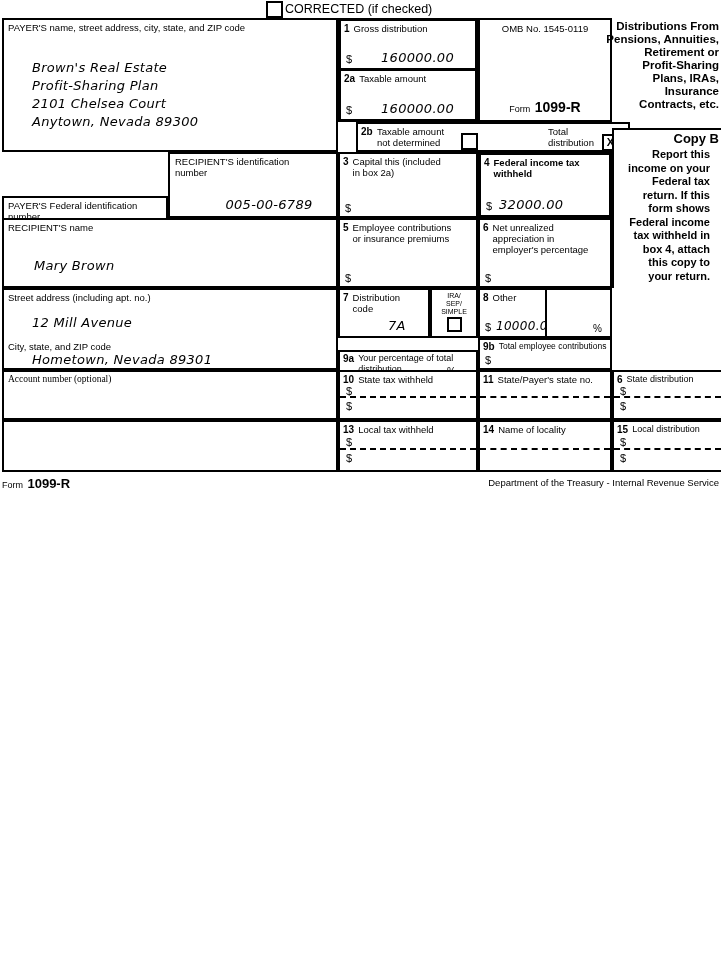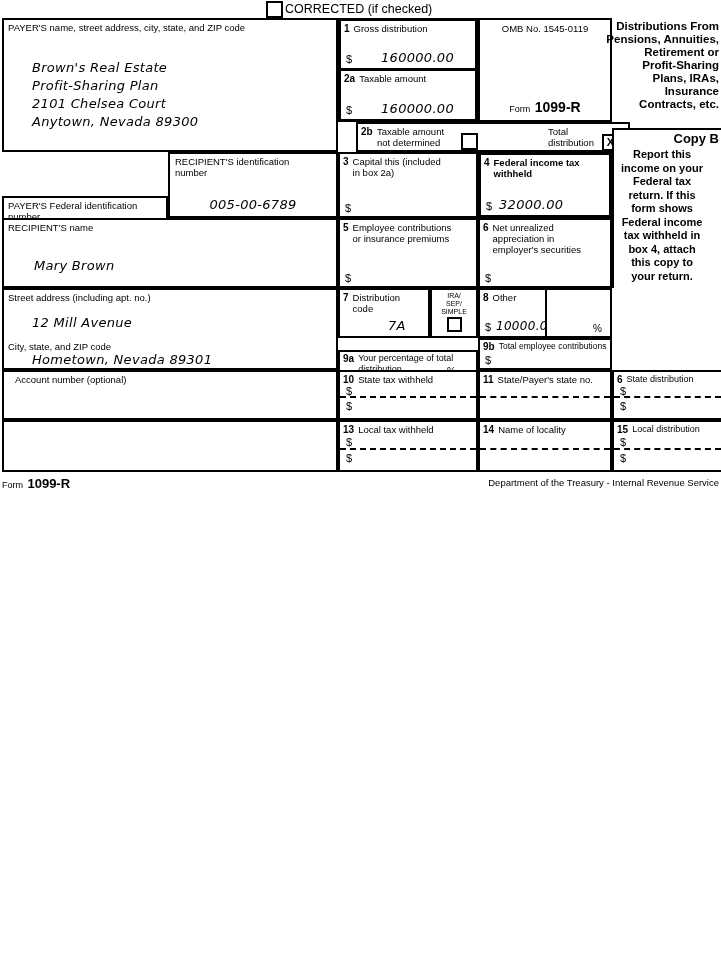--- a/index.html
+++ b/index.html
@@ -79,21 +79,21 @@
 
   <div class="cell" style="left:2px;top:152px;width:166px;height:66px;margin-top:44px;">
     <div class="lbl abs" style="left:4px;top:2px;">PAYER'S Federal identification
 number</div>
     <div class="hw abs" style="left:0;bottom:4px;width:100%;text-align:center;">00-0000000</div>
   </div>
 
   <div class="cell" style="left:168px;top:152px;width:170px;height:66px;">
     <div class="lbl abs" style="left:5px;top:2px;">RECIPIENT'S identification
 number</div>
-    <div class="hw abs" style="left:0;bottom:4px;width:100%;text-align:center;">005-00-6789</div>
+    <div class="hw abs" style="left:16px;bottom:4px;width:100%;text-align:center;">005-00-6789</div>
   </div>
 
   <div class="cell" style="left:338px;top:152px;width:140px;height:66px;">
     <div class="numlbl">
         <span class="num">3</span>
         <span class="lbl">Capital this (included
 in box 2a)</span>
       </div>
     <span class="dollar" style="left:5px;bottom:2px;">$</span>
   </div>
@@ -120,21 +120,21 @@
 or insurance premiums</span>
       </div>
     <span class="dollar" style="left:5px;bottom:2px;">$</span>
   </div>
 
   <div class="cell" style="left:478px;top:218px;width:134px;height:70px;">
     <div class="numlbl">
         <span class="num">6</span>
         <span class="lbl">Net unrealized
 appreciation in
-employer's securities</span>
+employer's percentage</span>
       </div>
     <span class="dollar" style="left:5px;bottom:2px;">$</span>
   </div>
 
   <div class="cell" style="left:2px;top:288px;width:336px;height:82px;">
     <div class="lbl abs" style="left:4px;top:2px;">Street address (including apt. no.)</div>
     <div class="hw abs" style="left:28px;top:25px;">12 Mill Avenue</div>
     <div class="lbl abs" style="left:4px;top:51px;">City, state, and ZIP code</div>
     <div class="hw abs" style="left:28px;top:62px;">Hometown, Nevada 89301</div>
   </div>
@@ -179,21 +179,21 @@
 
   <div class="cell" style="left:478px;top:338px;width:134px;height:32px;">
     <div class="numlbl" style="padding:1px 3px;">
         <span class="num">9b</span>
         <span class="lbl" style="font-size:8.5px;white-space:nowrap;">Total employee contributions</span>
       </div>
     <span class="dollar" style="left:5px;bottom:2px;">$</span>
   </div>
 
   <div class="cell" style="left:2px;top:370px;width:336px;height:50px;">
-    <div class="lbl abs" style="left:11px;top:2px;">Account number (optional)</div>
+    <div class="lbl abs" style="left:4px;top:2px;font-family:Liberation Serif, serif;">Account number (optional)</div>
   </div>
 
   <div class="cell" style="left:2px;top:420px;width:336px;height:52px;"></div>
 
   <div class="cell" style="left:338px;top:370px;width:140px;height:50px;">
     <div class="numlbl">
         <span class="num">10</span>
         <span class="lbl">State tax withheld</span>
       </div>
     <span class="dollar" style="left:6px;top:13px;">$</span>
@@ -250,21 +250,21 @@
   <div class="abs rt" style="left:574px;top:20px;width:145px;font-weight:bold;font-size:11.5px;line-height:13px;">Distributions From
 Pensions, Annuities,
 Retirement or
 Profit-Sharing
 Plans, IRAs,
 Insurance
 Contracts, etc.</div>
 
   <div class="cell" style="left:612px;top:128px;width:109px;height:160px;border-right:none;border-bottom:none;">
     <div class="rt" style="font-weight:bold;font-size:13px;padding:1px 2px 0 0;">Copy B</div>
-    <div class="rt" style="font-weight:bold;font-size:11px;line-height:13.5px;padding:2px 11px 0 0;text-align:center;">Report this
+    <div class="rt" style="font-weight:bold;font-size:11px;line-height:13.5px;padding:2px 11px 0 0;">Report this
 income on your
 Federal tax
 return. If this
 form shows
 Federal income
 tax withheld in
 box 4, attach
 this copy to
 your return.</div>
   </div>

